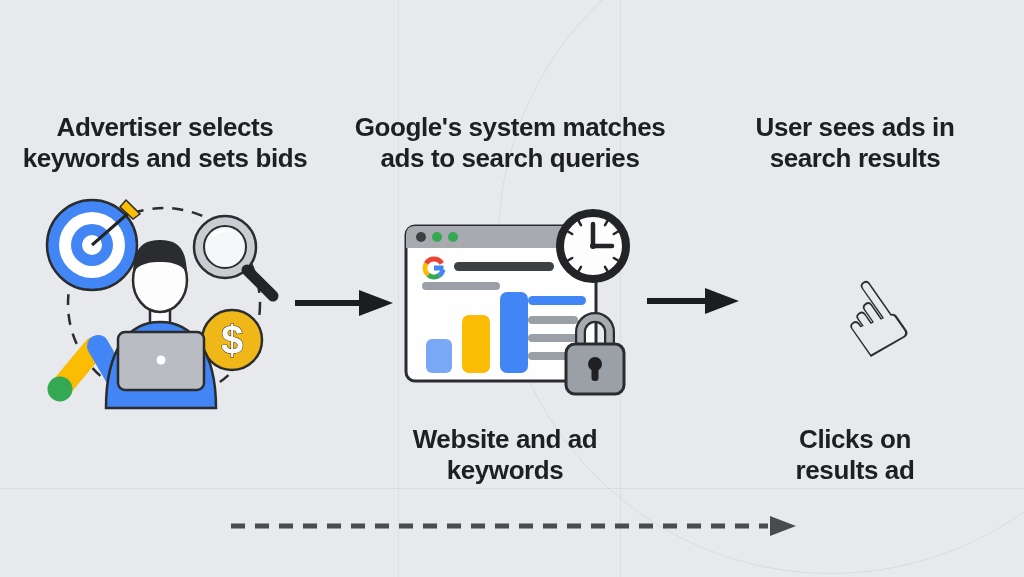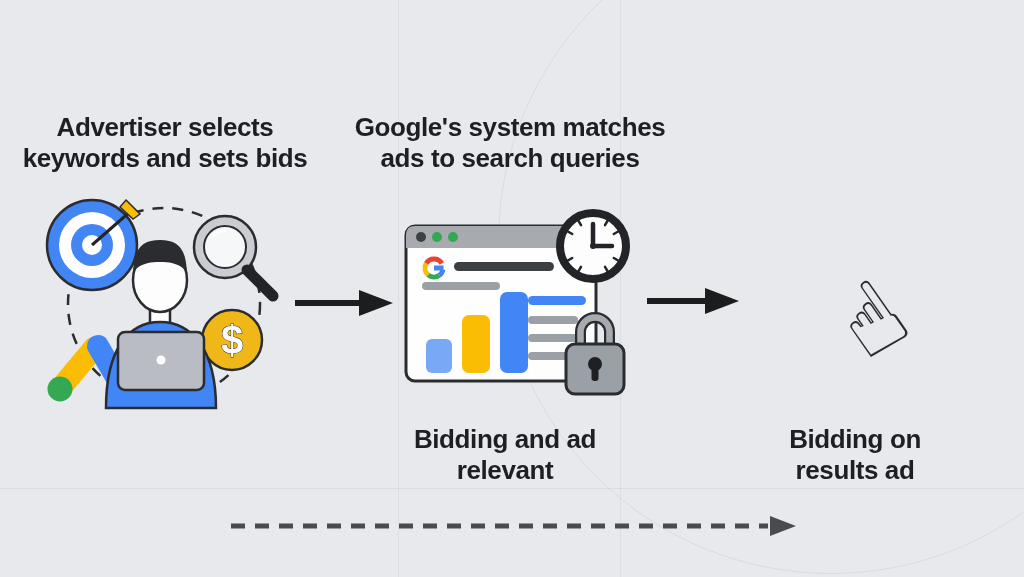--- a/index.html
+++ b/index.html
@@ -25,20 +25,24 @@
   <div class="bg-vline1"></div>
   <div class="bg-vline2"></div>
 
   <div class="heading" style="left:10px;top:112px;width:310px;">
     <span>Advertiser selects</span><br>
     <span>keywords and sets bids</span>
   </div>
   <div class="heading" style="left:345px;top:112px;width:330px;">
     <span>Google's system matches</span><br>
     <span>ads to search queries</span>
+  </div>
+  <div class="heading" style="left:730px;top:112px;width:250px;">
+    <span>User sees ads in</span><br>
+    <span>search results</span>
   </div>
 
   <div class="illu" style="left:28px;top:192px;">
     <svg width="272" height="226" viewBox="0 0 272 226">
       <circle cx="136" cy="112" r="96" fill="none" stroke="#2b2c2f" stroke-width="2.5" stroke-dasharray="11 9"></circle>
 
       <g>
         <circle cx="64" cy="53" r="45" fill="#4285f4" stroke="#2b2c2f" stroke-width="2.5"></circle>
         <circle cx="64" cy="53" r="33" fill="#ffffff"></circle>
         <circle cx="64" cy="53" r="21" fill="#4285f4"></circle>
@@ -146,25 +150,25 @@
   <div class="illu" style="left:645px;top:286px;">
     <svg width="96" height="30" viewBox="0 0 96 30">
       <line x1="2" y1="15" x2="64" y2="15" stroke="#1c1d1f" stroke-width="6"></line>
       <polygon points="60,2 94,15 60,28" fill="#1c1d1f"></polygon>
     </svg>
   </div>
 
   <div class="hand">☝</div>
 
   <div class="caption" style="left:375px;top:424px;width:260px;">
-    <span>Bidding and ad</span><br>
-    <span>relevant</span>
+    <span>Website and ad</span><br>
+    <span>keywords</span>
   </div>
   <div class="caption" style="left:740px;top:424px;width:230px;">
-    <span>Bidding on</span><br>
+    <span>Clicks on</span><br>
     <span>results ad</span>
   </div>
 
   <div class="illu" style="left:226px;top:512px;">
     <svg width="575" height="28" viewBox="0 0 575 28">
       <line x1="5" y1="14" x2="542" y2="14" stroke="#4a4b4f" stroke-width="5" stroke-dasharray="14 10"></line>
       <polygon points="544,4 570,14 544,24" fill="#4a4b4f"></polygon>
     </svg>
   </div>
 

